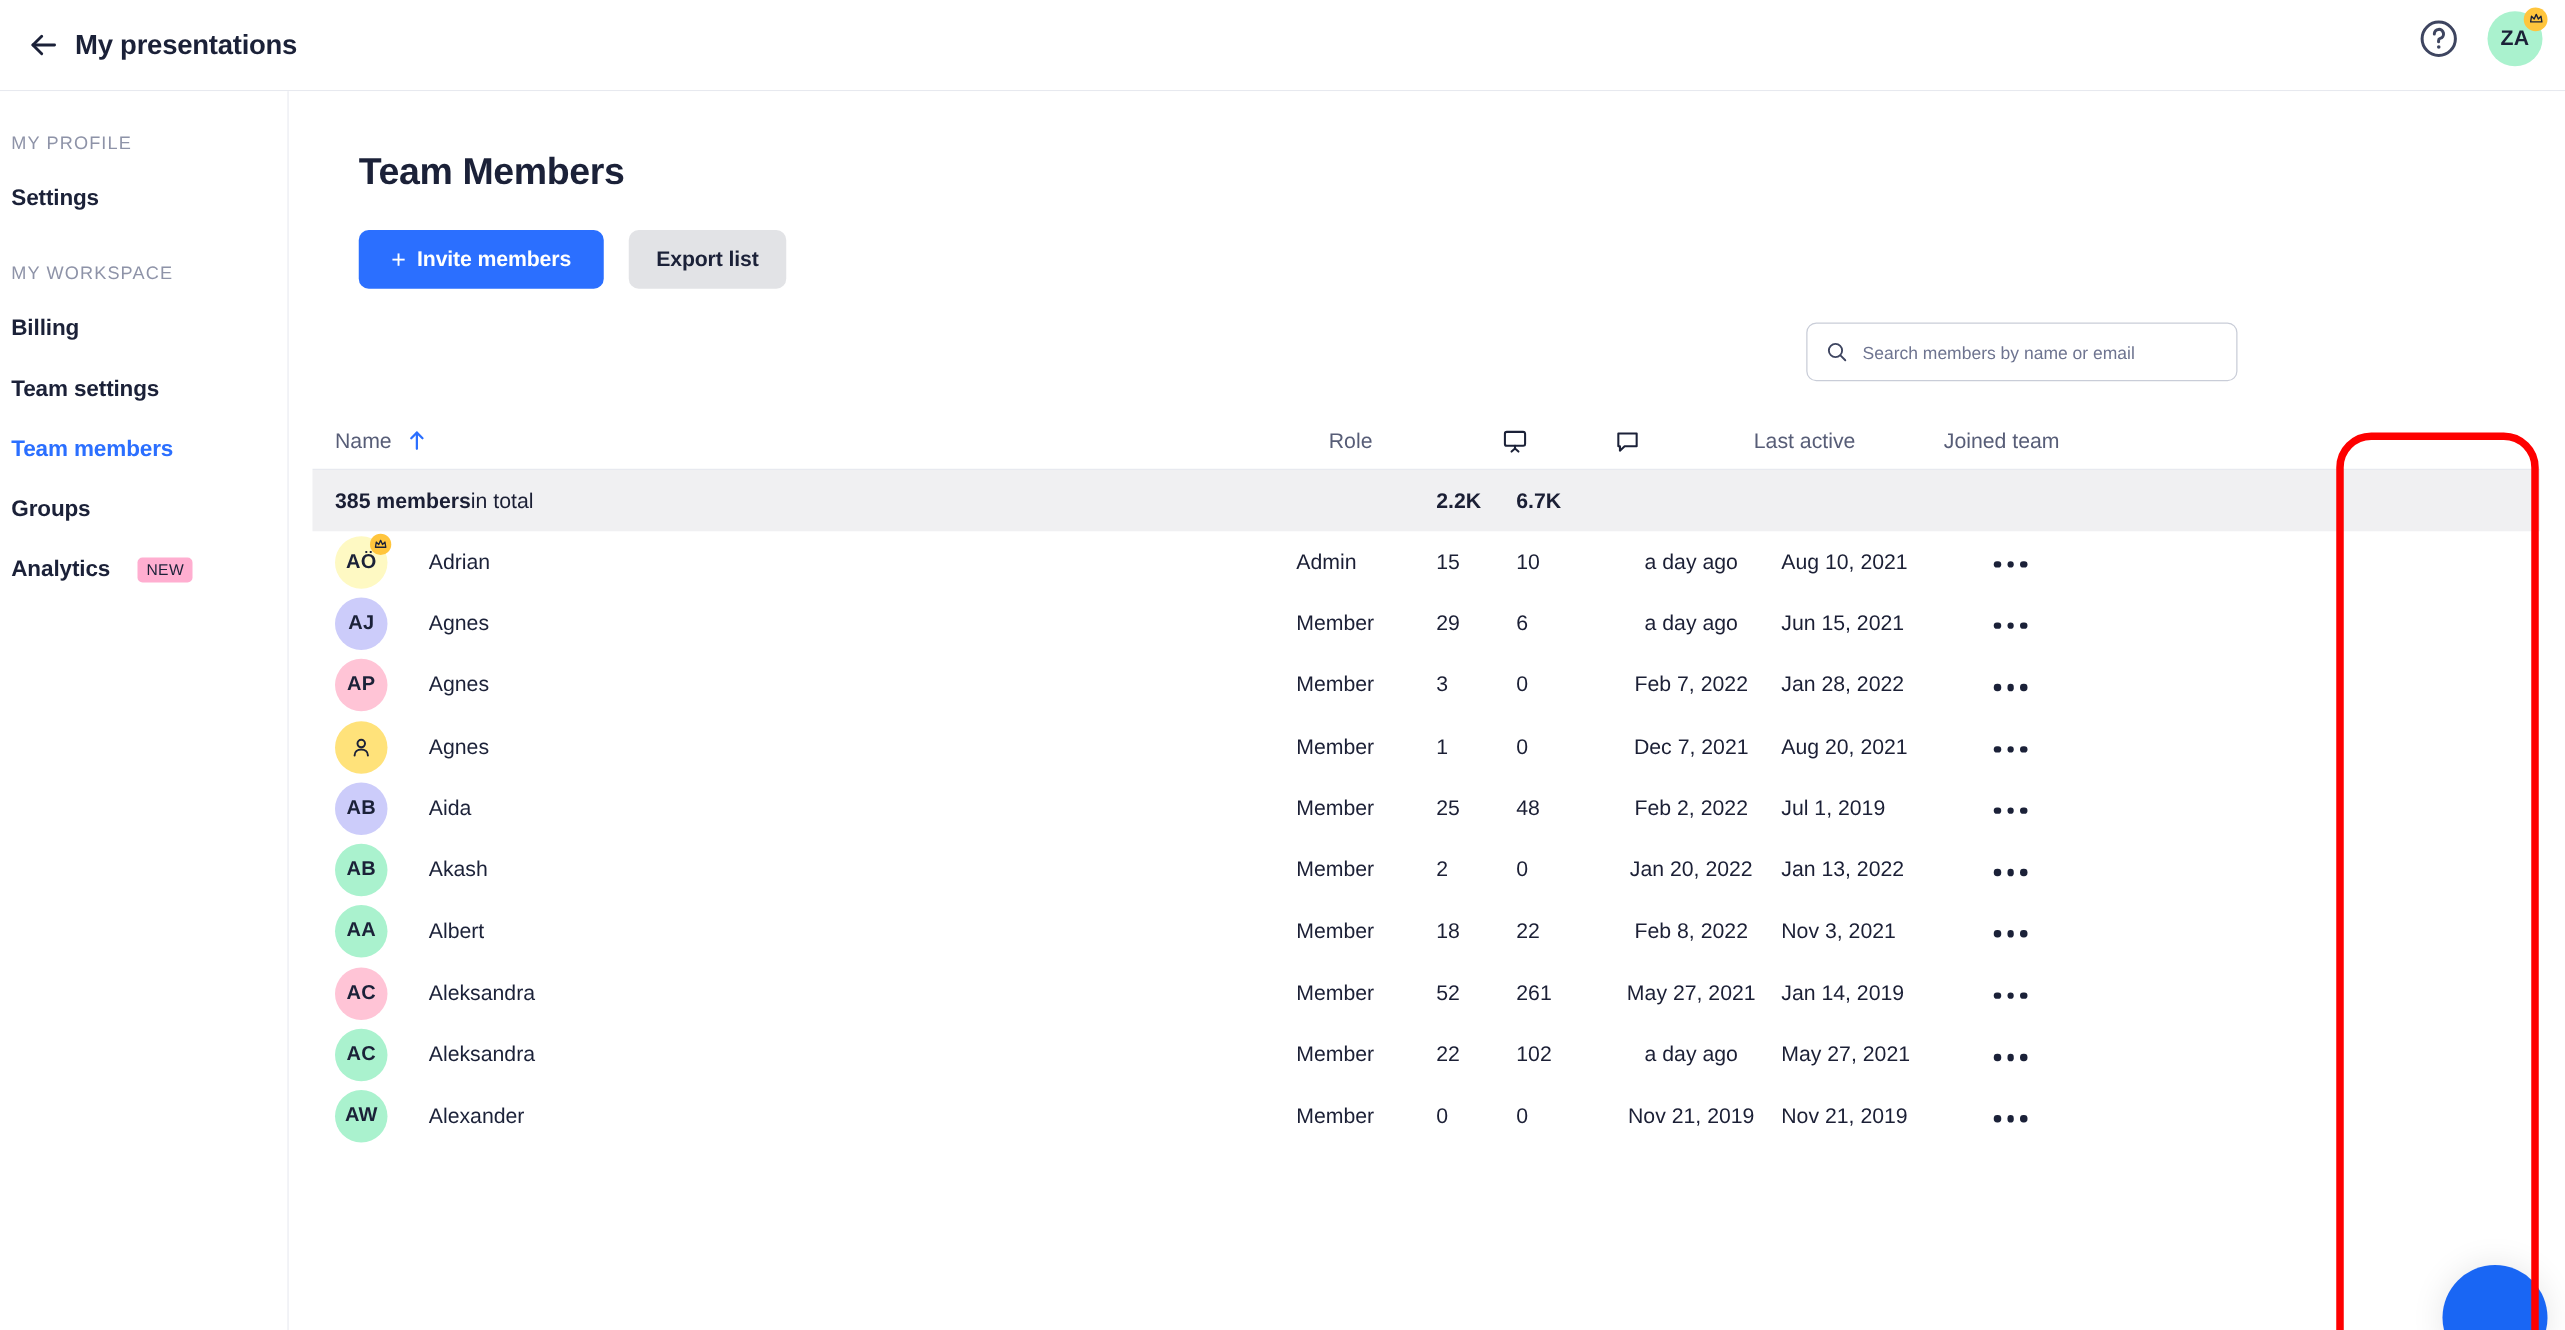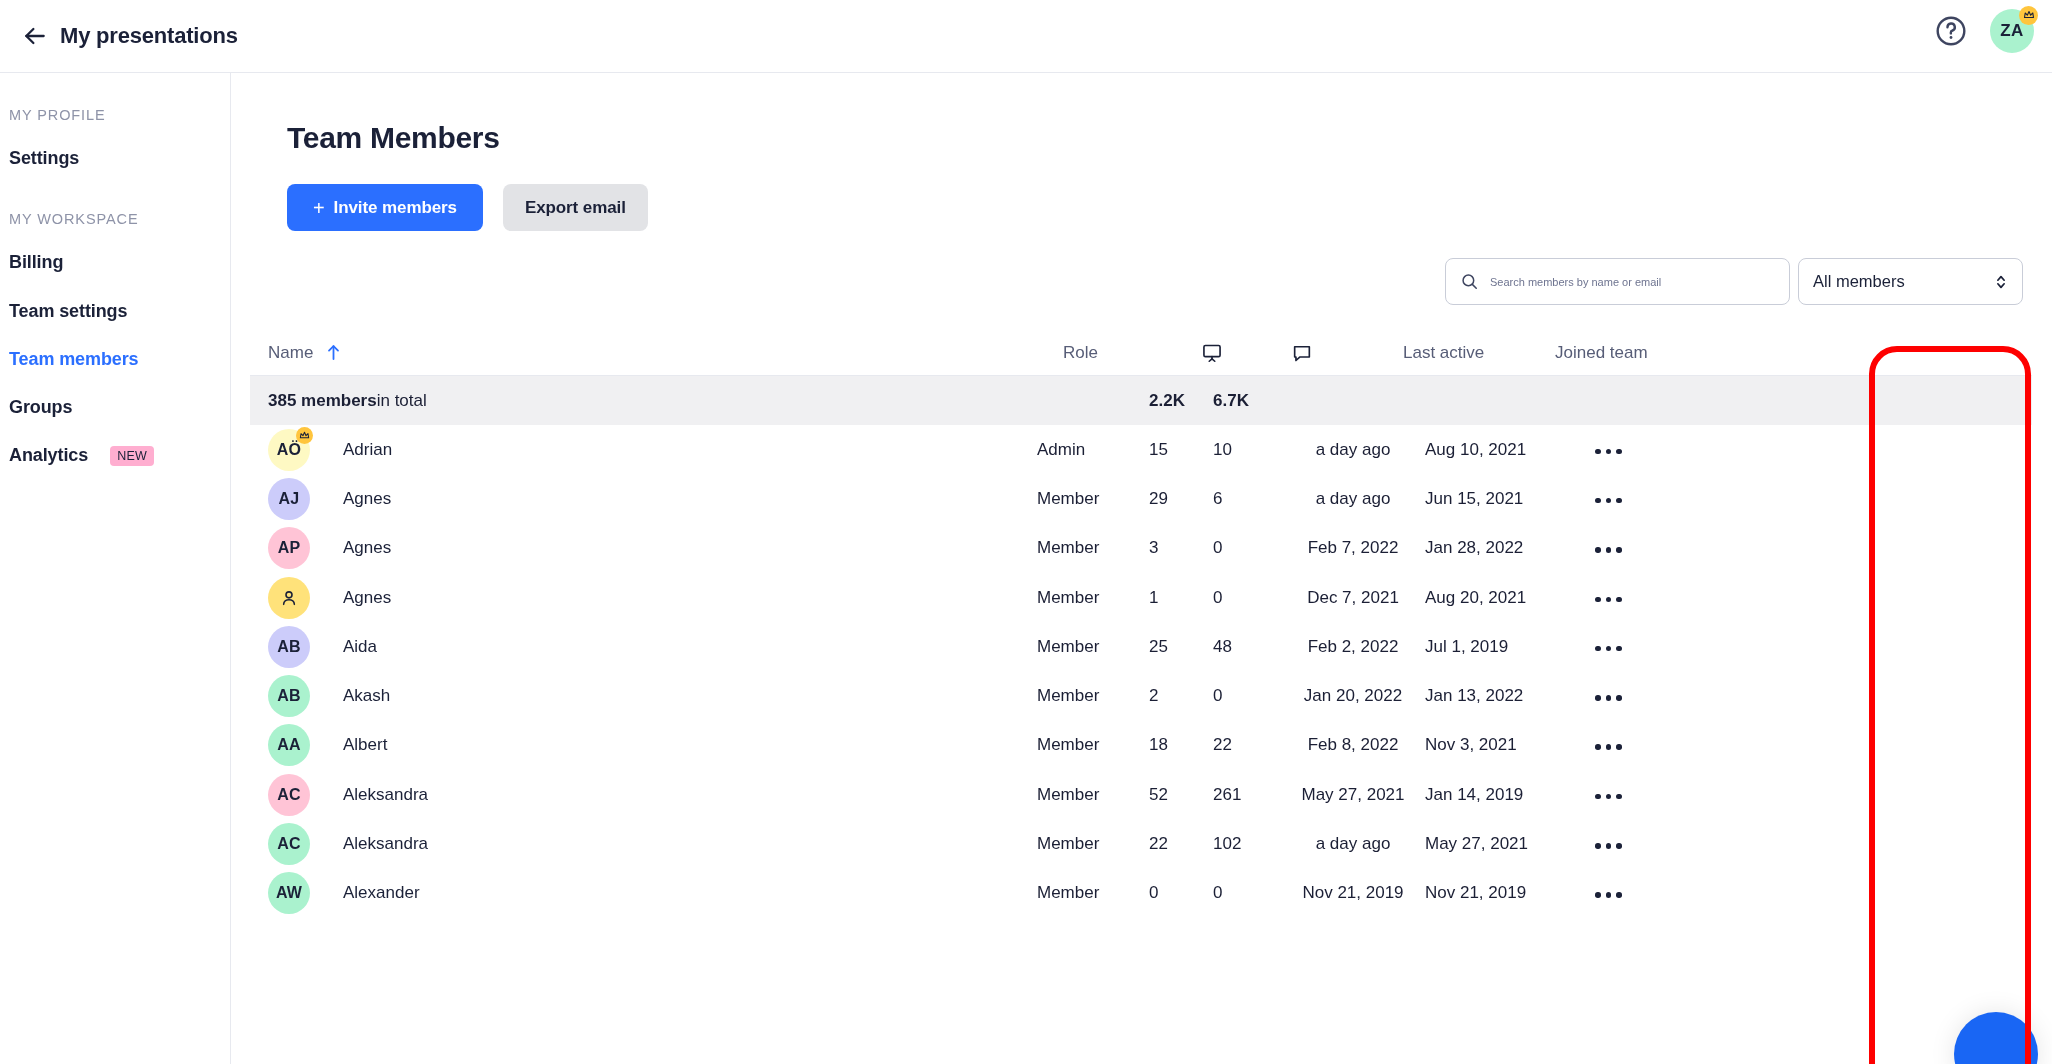--- a/index.html
+++ b/index.html
@@ -176,21 +176,21 @@
     border: 1px solid #c9cdd8;
     border-radius: 8px;
     display: flex; align-items: center;
     padding: 0 14px;
     background: #fff;
   }
   .search-wrap svg { width: 19px; height: 19px; flex: none; }
   .search-input {
     border: none; outline: none;
     font-family: inherit;
-    font-size: 11px;
+    font-size: 14px;
     color: #1b2138;
     margin-left: 11px;
     width: 100%;
     background: transparent;
   }
   .search-input::placeholder { color: #6e7490; }
 
   .select-wrap {
     position: absolute;
     right: 29px; top: 185px;
@@ -361,38 +361,31 @@
 
   <div class="main">
 
     <div class="page-title">Team Members</div>
 
     <div class="toolbar">
       <button class="btn-primary">
         <span class="btn-plus">+</span>
         <span>Invite members</span>
       </button>
-      <button class="btn-secondary">Export email</button>
+      <button class="btn-secondary">Export list</button>
     </div>
 
     <div class="search-wrap">
       <svg viewBox="0 0 24 24" fill="none" stroke="#3e4560" stroke-width="1.9" stroke-linecap="round">
         <circle cx="10.6" cy="10.6" r="6.7"></circle>
           <line x1="15.6" y1="15.6" x2="20.5" y2="20.5"></line>
       </svg>
       <input class="search-input" type="text" placeholder="Search members by name or email" style="">
     </div>
 
-    <div class="select-wrap">
-      <span class="select-value">All members</span>
-      <svg viewBox="0 0 14 20" fill="none" stroke="#1b2138" stroke-width="1.9" stroke-linecap="round" stroke-linejoin="round">
-        <polyline points="3.5,8 7,4 10.5,8"></polyline>
-          <polyline points="3.5,12 7,16 10.5,12"></polyline>
-      </svg>
-    </div>
 
     <div class="table">
 
       <div class="row hdr">
         <div class="c-name">
           <span>Name</span>
           <span class="sort-arrow">
             <svg viewBox="0 0 16 20" fill="none" stroke="#2b6fff" stroke-width="1.9" stroke-linecap="round" stroke-linejoin="round">
               <line x1="8" y1="17" x2="8" y2="3.2"></line>
                 <polyline points="3.2,8 8,3.2 12.8,8"></polyline>

